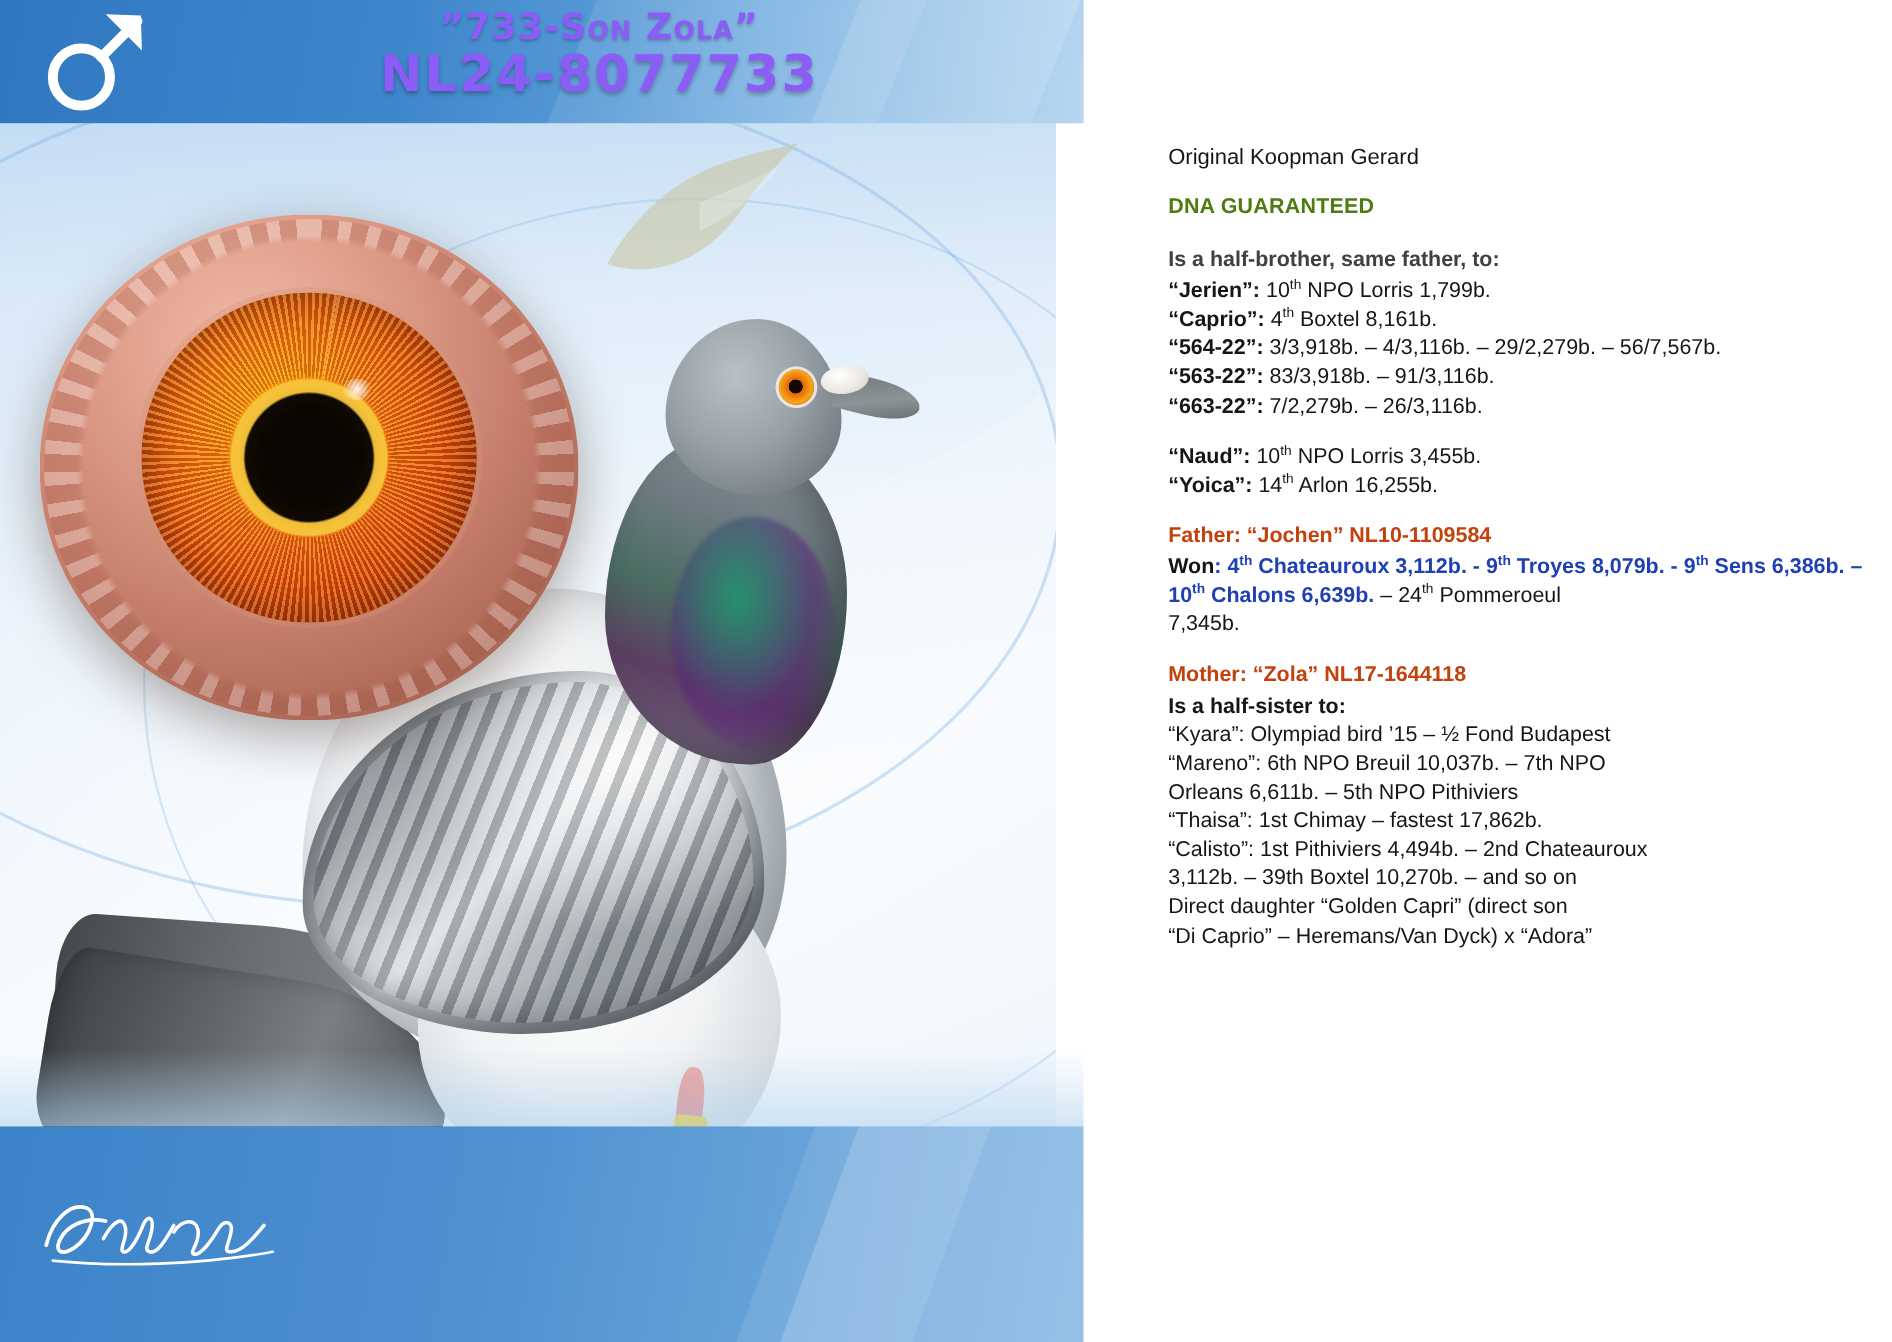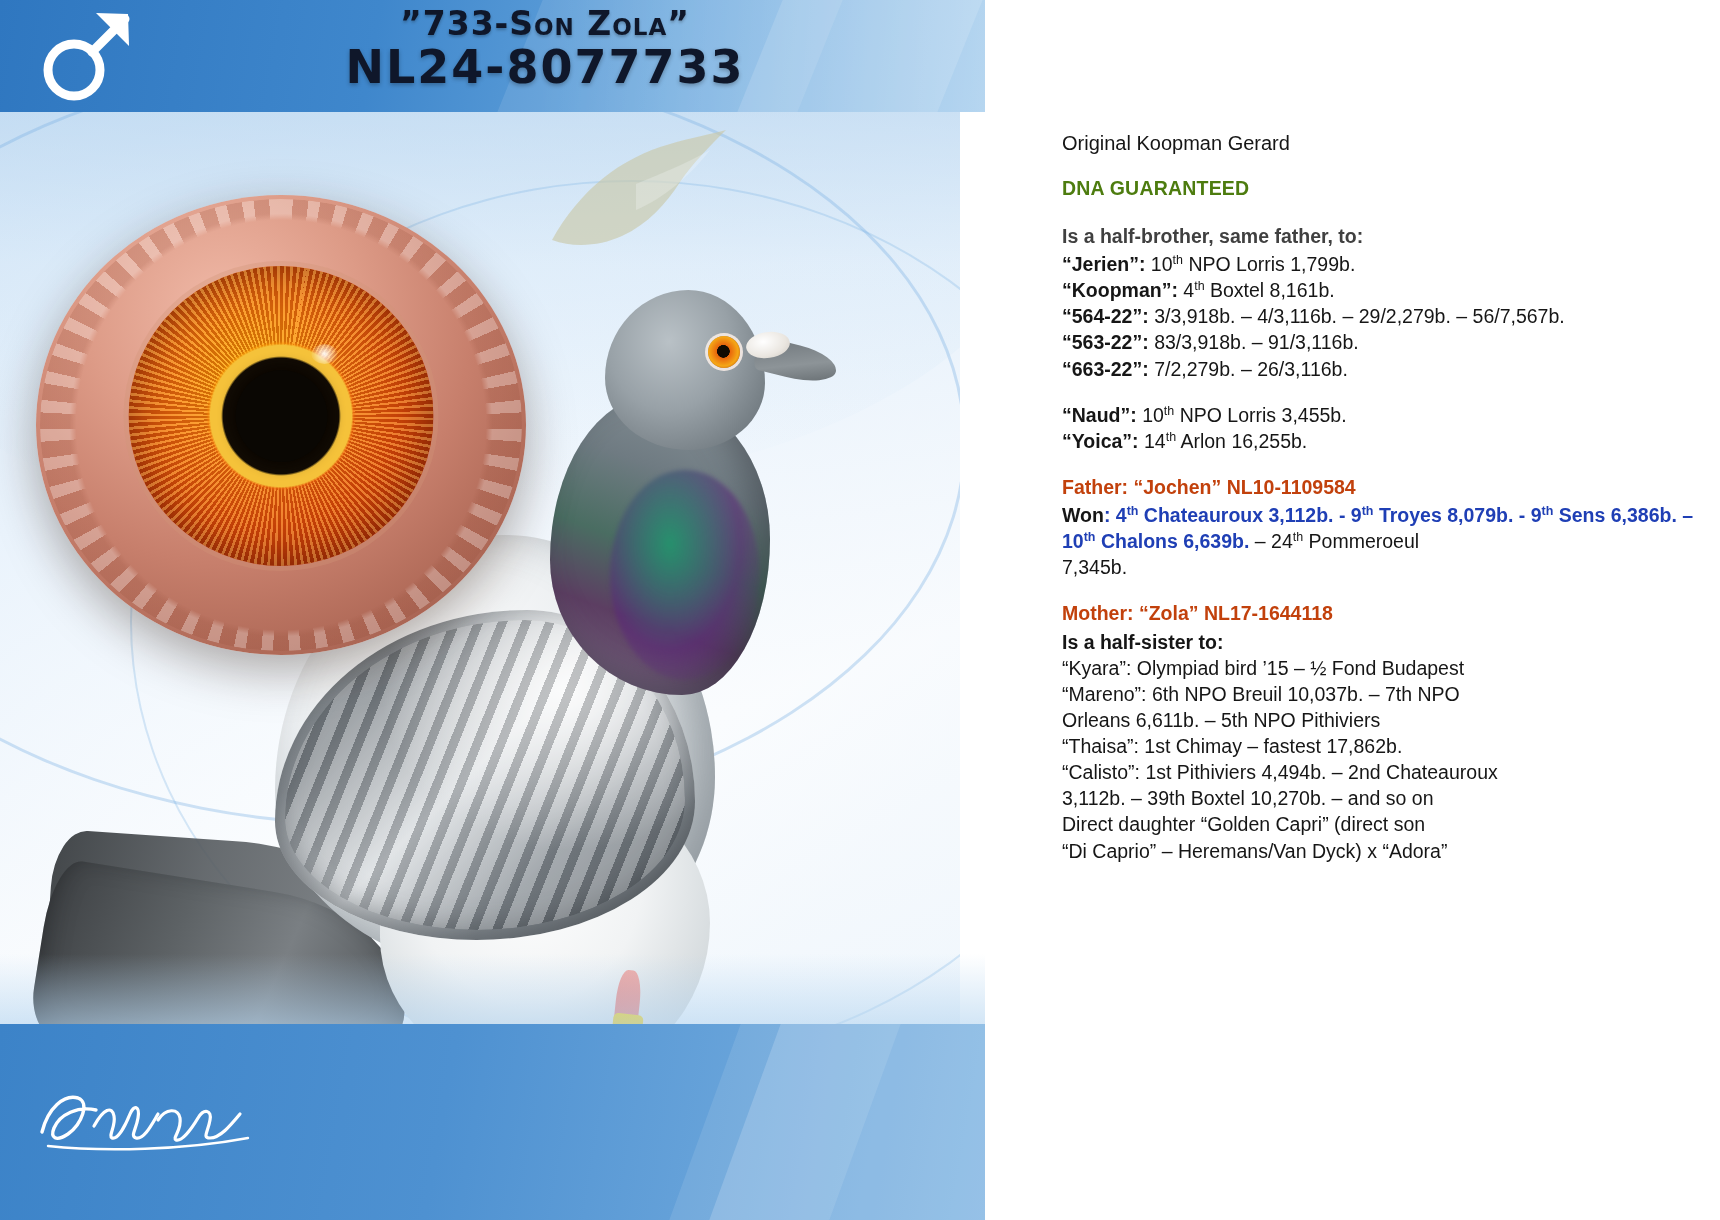--- a/index.html
+++ b/index.html
@@ -122,21 +122,21 @@
     position: absolute;
     left: 30px; top: 8px;
     width: 110px; height: 100px;
     color: #ffffff;
   }
   .title-block {
     position: absolute;
     left: 265px; top: 6px;
     width: 560px;
     text-align: center;
-    color: #0f172a;
+    color: #8b5cf6;
     font-family: "DejaVu Sans", sans-serif;
   }
   .title-name {
     font-size: 33px;
     font-weight: 700;
     letter-spacing: 1px;
     font-variant: small-caps;
     text-shadow: 0 2px 3px rgba(0,0,0,.25);
     line-height: 1.1;
   }
@@ -500,21 +500,21 @@
     <div class="dna">DNA GUARANTEED</div>
 
     <div class="blk">
       <div class="hdr-red">Is a half-brother, same father, to:</div>
 
       <div class="row">
         <span class="b">“Jerien”:</span><span> 10</span><sup>th</sup><span> NPO Lorris 1,799b.</span>
       </div>
 
       <div class="row">
-        <span class="b">“Koopman”:</span><span> 4</span><sup>th</sup><span> Boxtel 8,161b.</span>
+        <span class="b">“Caprio”:</span><span> 4</span><sup>th</sup><span> Boxtel 8,161b.</span>
       </div>
 
       <div class="row">
         <span class="b"> “564-22”:</span><span> 3/3,918b. – 4/3,116b. – 29/2,279b. – 56/7,567b.</span>
       </div>
 
       <div class="row">
         <span class="b">“563-22”:</span><span> 83/3,918b. – 91/3,116b.</span>
       </div>
 

